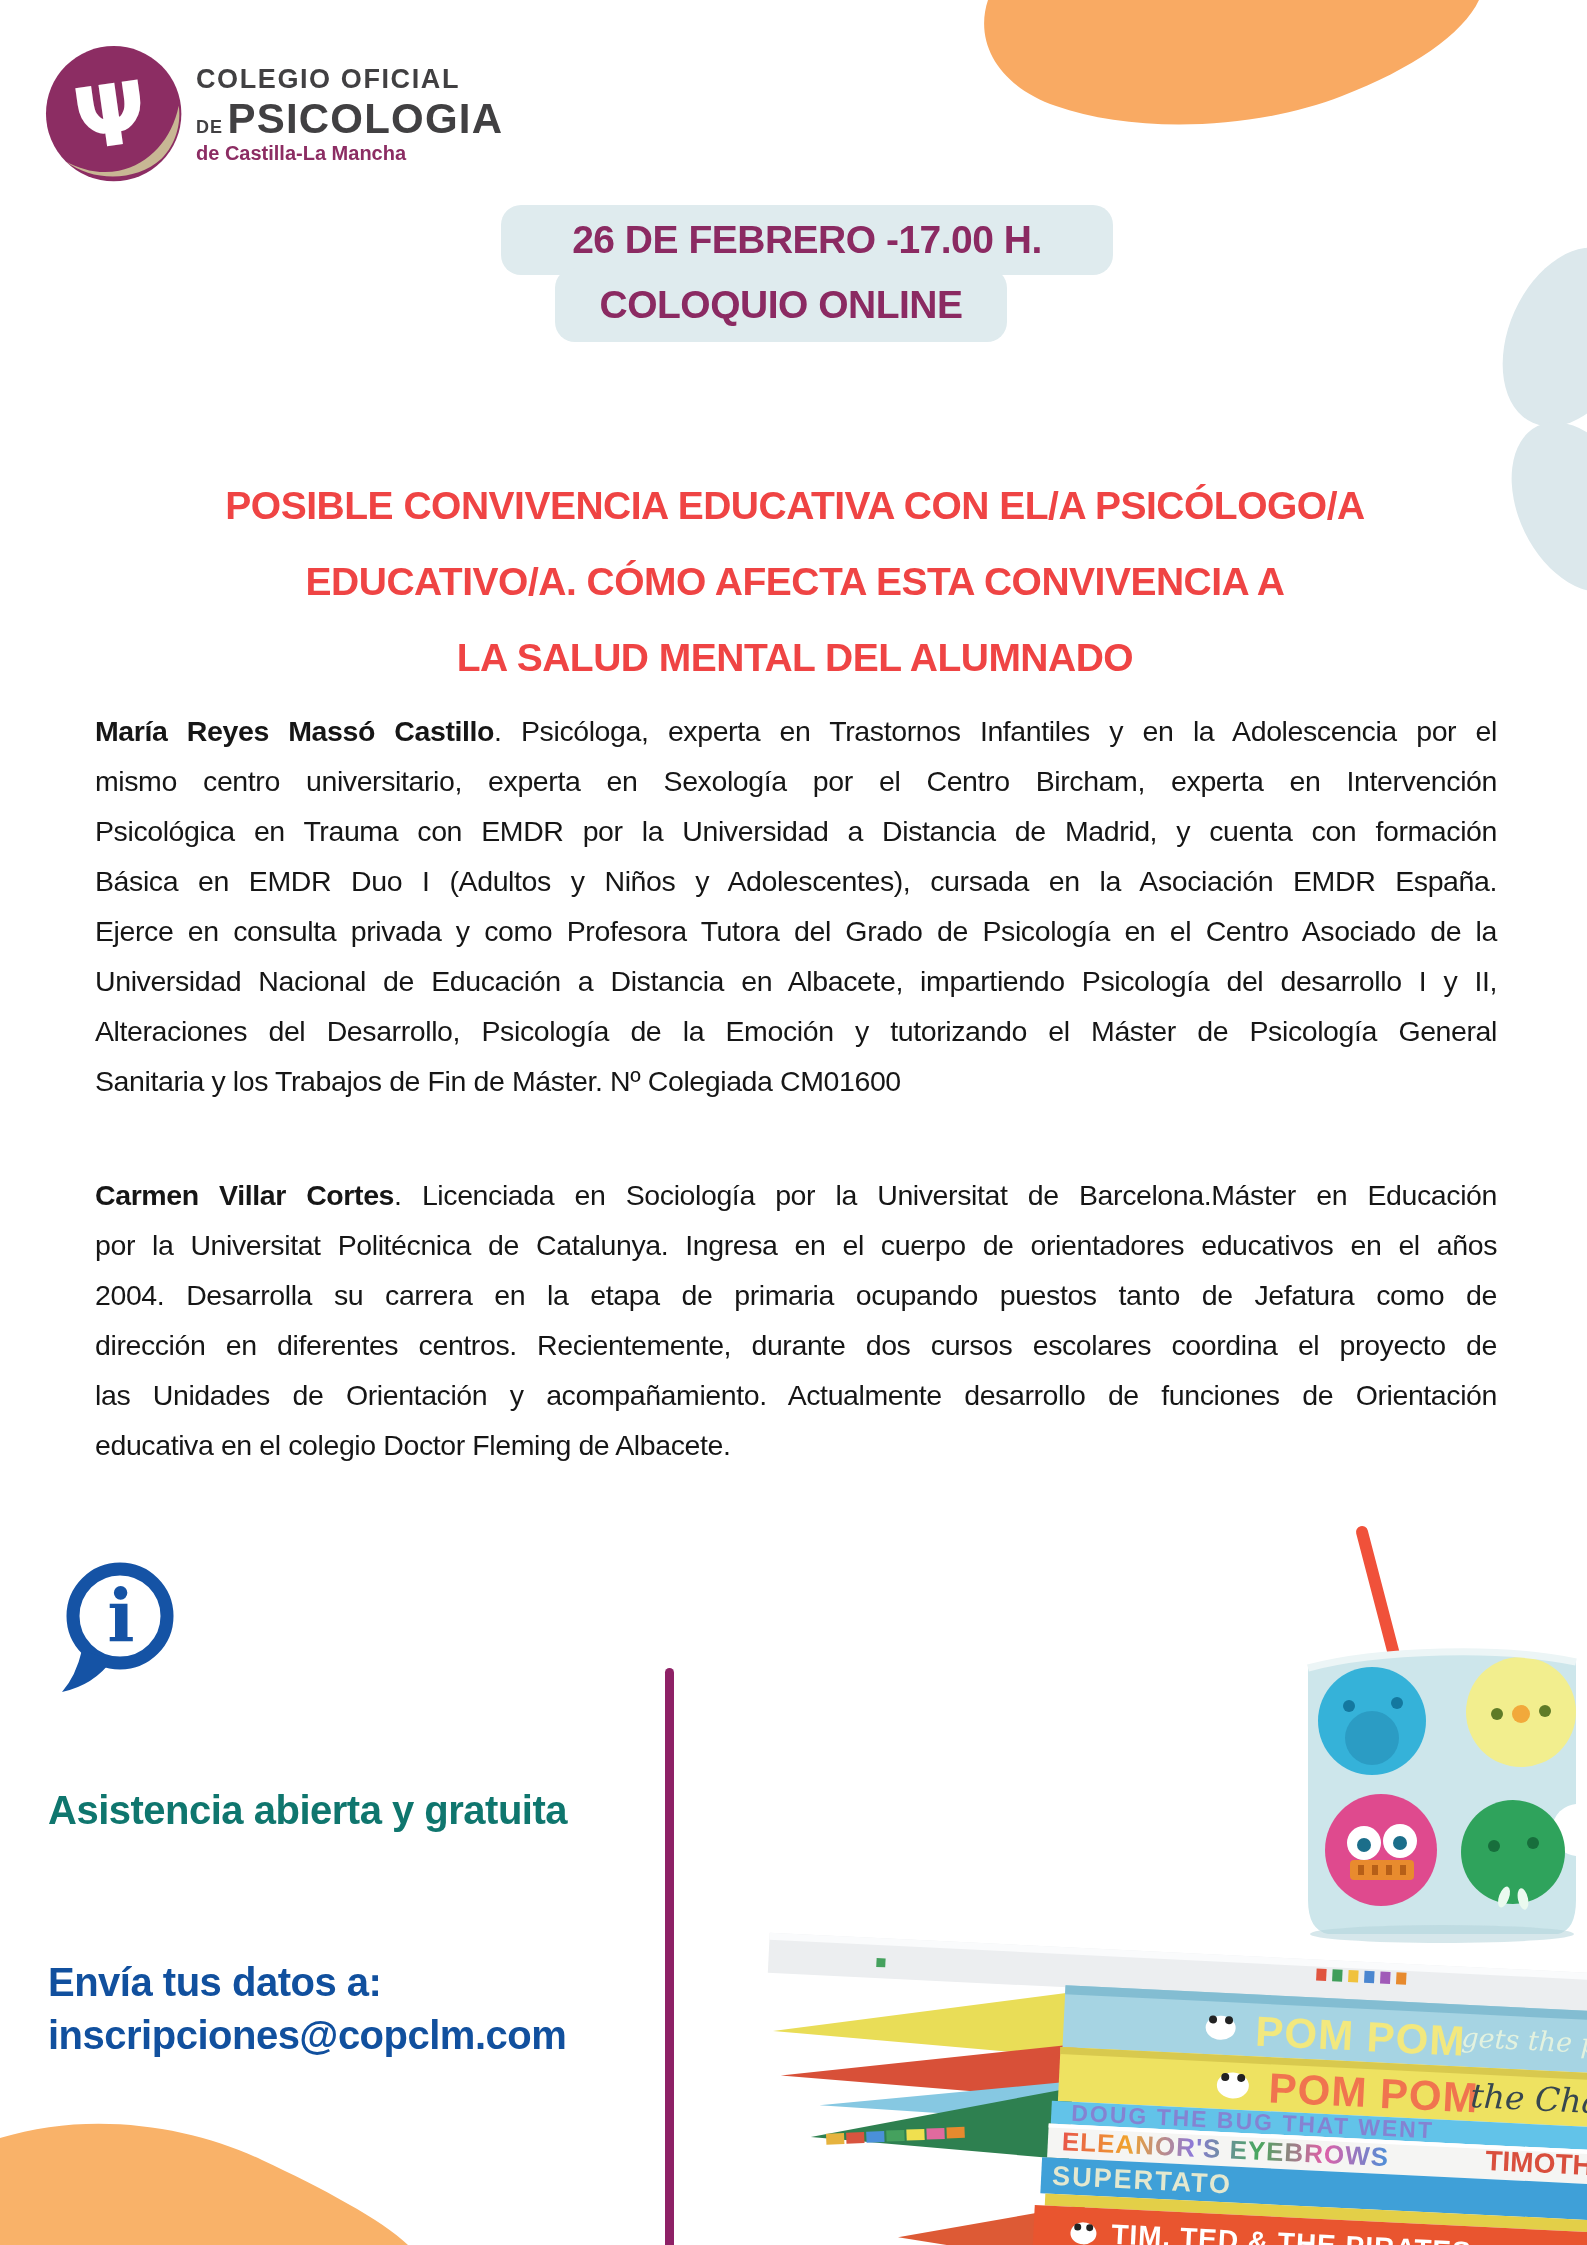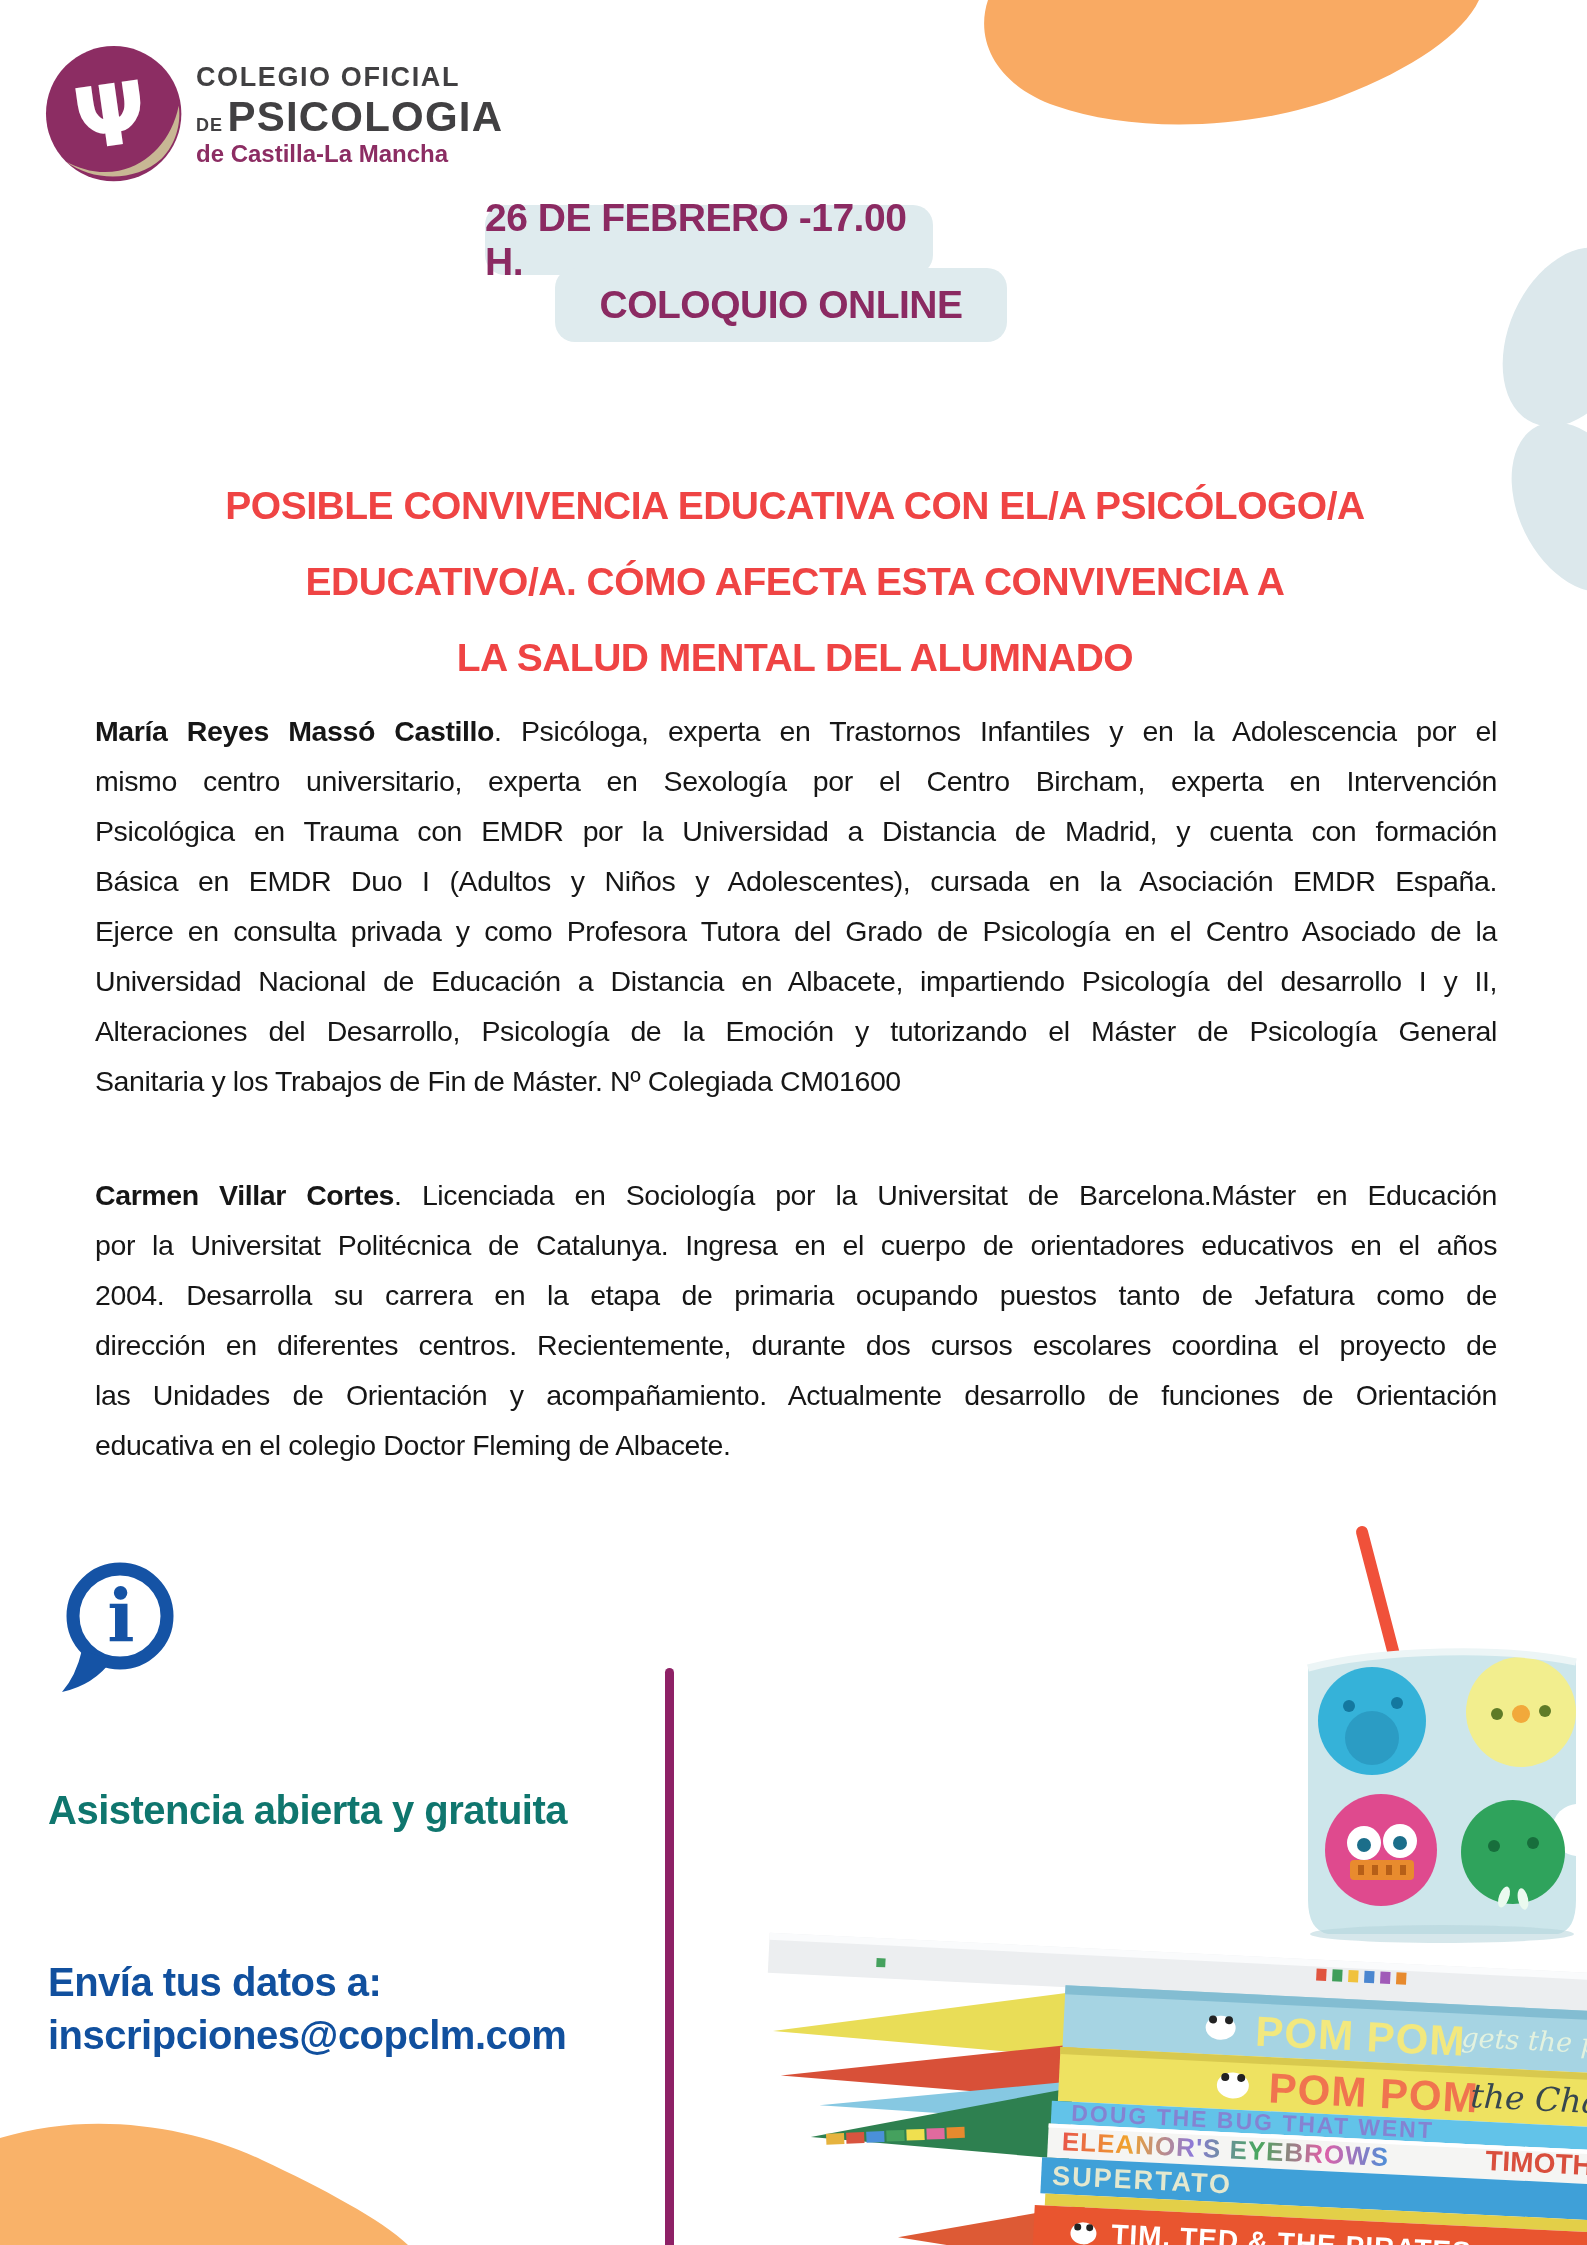--- a/index.html
+++ b/index.html
@@ -13,26 +13,26 @@
   #blob-right-mid{left:1495px;top:245px;}
   #blob-bottom-left{left:0;top:2118px;}
   
   .logo-row{position:absolute;left:42px;top:42px;display:flex;align-items:center;}
   .logo-mark{width:146px;height:146px;}
   .logo-text{margin-left:8px;line-height:1.08;}
   .logo-l1{font-size:27px;font-weight:bold;color:#414042;letter-spacing:1.6px;}
   .logo-l2{color:#414042;margin-top:2px;}
   .logo-l2 .sm{font-size:18px;font-weight:bold;letter-spacing:1px;}
   .logo-l2 .lg{font-size:42px;font-weight:bold;letter-spacing:1.2px;}
-  .logo-l3{font-size:24px;font-weight:bold;color:#8c2d63;margin-top:2px;}
+  .logo-l3{font-size:20px;font-weight:bold;color:#8c2d63;margin-top:2px;}
   
   .pill{position:absolute;background:#dfebee;border-radius:20px;
         display:flex;align-items:center;justify-content:center;
         color:#8b2a62;font-weight:bold;letter-spacing:-0.5px;}
-  #pill-date{left:485px;top:205px;width:448px;height:70px;font-size:39px;}
+  #pill-date{left:501px;top:205px;width:612px;height:70px;font-size:39px;}
   #pill-event{left:555px;top:268px;width:452px;height:74px;font-size:39px;}
   
   .title{position:absolute;left:95px;top:468px;width:1400px;text-align:center;
          color:#ef4444;font-weight:bold;font-size:39px;line-height:76px;letter-spacing:-0.5px;}
   
   .bio{position:absolute;left:95px;width:1402px;color:#161616;
        font-size:28.5px;letter-spacing:-0.4px;}
   #bio-1{top:706px;}
   #bio-2{top:1170px;}
   .bio .line{line-height:50px;text-align:justify;text-align-last:justify;white-space:normal;}

